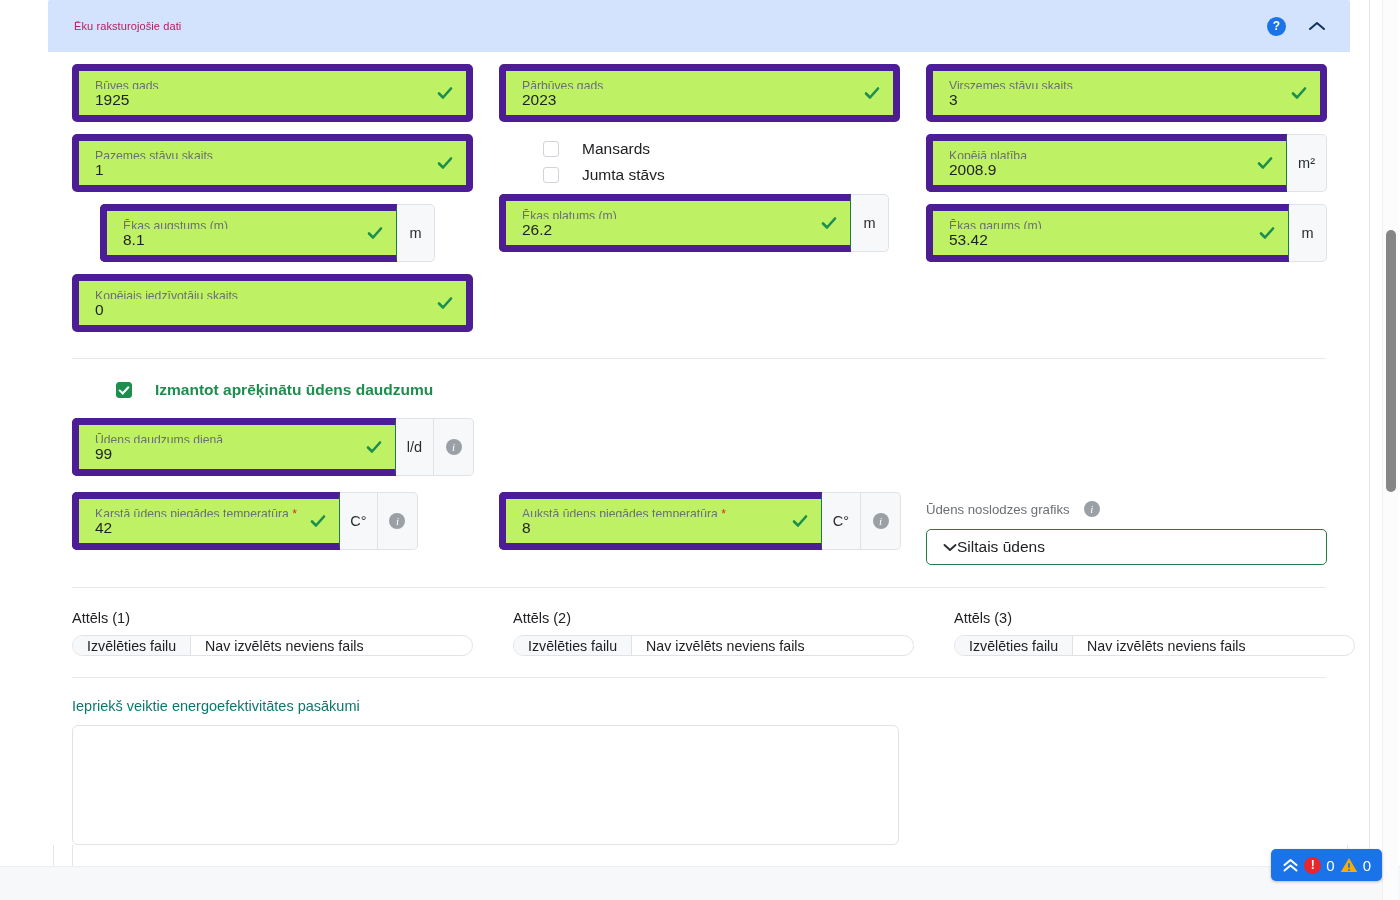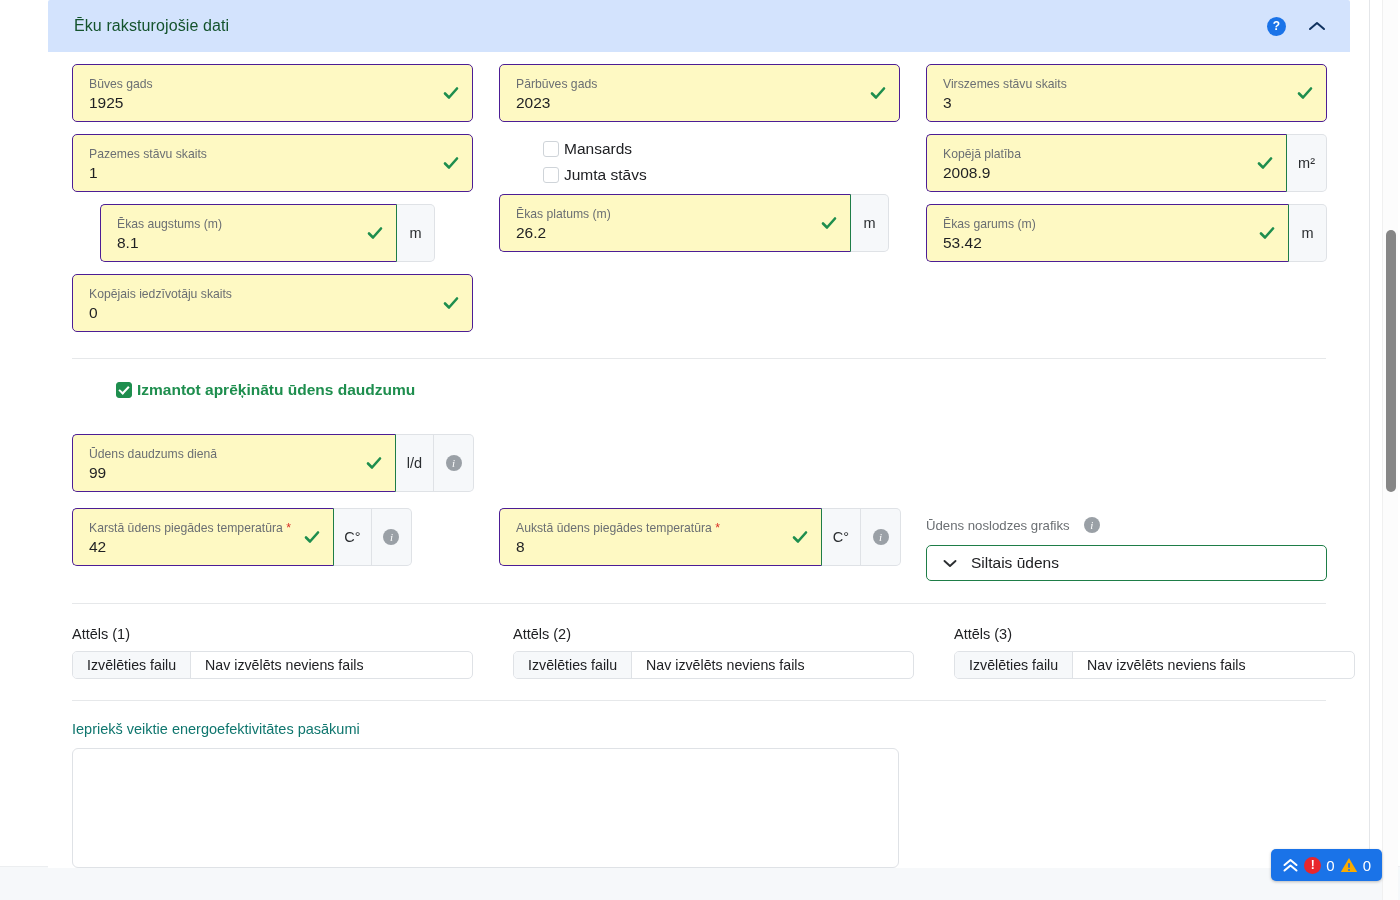--- a/index.html
+++ b/index.html
@@ -34,22 +34,22 @@
     background: #ffffff;
   }
   .card-header {
     height: 52px;
     background: #d3e3fd;
     display: flex; align-items: center;
     padding: 0 22px 0 26px;
     border-top-left-radius: 2px; border-top-right-radius: 2px;
   }
   .card-title {
-    color: #14532d;
-    font-size: 16px;
+    color: #be185d;
+    font-size: 11px;
     letter-spacing: .1px;
     flex: 1;
   }
   .hdr-actions { display: flex; align-items: center; gap: 20px; }
   .help-badge {
     width: 19px; height: 19px; border-radius: 50%;
     background: #1a73e8; color: #fff;
     font-size: 12px; font-weight: bold;
     display: flex; align-items: center; justify-content: center;
     cursor: pointer;
@@ -61,23 +61,23 @@
 
   
   .grid3 { display: flex; gap: 26px; }
   .col { width: 401px; flex: 0 0 401px; }
 
   
   .field-row { display: flex; align-items: stretch; margin-top: 12px; }
   .field {
     position: relative;
     flex: 1;
-    border: 1px solid #4c1d95;
+    border: 7px solid #4c1d95;
     border-radius: 5px;
-    background: #fef9c3;
+    background: #bef264;
     height: 58px;
     padding: 8px 42px 6px 16px;
     display: flex; flex-direction: column; justify-content: center;
     cursor: text;
   }
   .field.has-suffix { border-radius: 5px 0 0 5px; border-right: 1px solid #1e7d47; }
   .field-label {
     font-size: 12.2px; color: #6b6f73;
     line-height: 15px; margin-bottom: 1px;
     white-space: nowrap; overflow: hidden;
@@ -104,21 +104,21 @@
   .info-dot {
     width: 16px; height: 16px; border-radius: 50%;
     background: #9aa0a6; color: #fff;
     font-size: 11px; font-style: italic; font-family: "Liberation Serif", serif;
     display: flex; align-items: center; justify-content: center;
     line-height: 1; cursor: pointer;
   }
 
   
   .cbx-group { margin-top: 14px; }
-  .cbx-row { display: flex; align-items: center; gap: 5px; height: 26px; cursor: pointer; padding-left: 44px; }
+  .cbx-row { display: flex; align-items: center; gap: 23px; height: 26px; cursor: pointer; padding-left: 44px; }
   .cbx {
     width: 16px; height: 16px; border-radius: 3px;
     border: 1.6px solid #cfd4d9; background: #fff;
     flex: 0 0 16px;
   }
   .cbx.checked { background: #1e8e4e; border-color: #1e8e4e; position: relative; }
   .cbx.checked::after {
     content: ""; position: absolute; left: 4px; top: 1px;
     width: 4px; height: 8px; border: solid #fff;
     border-width: 0 2px 2px 0; transform: rotate(43deg);
@@ -132,31 +132,31 @@
   }
 
   .section { padding-top: 10px; }
 
   
   .dd-label-row { display: flex; align-items: center; gap: 14px; height: 22px; margin-top: 6px; }
   .dd-label { font-size: 13.2px; color: #6b6f73; }
   .dropdown {
     margin-top: 9px;
     border: 1px solid #1e7d47; border-radius: 5px;
-    height: 36px; display: flex; align-items: center; gap: 14px;
+    height: 36px; display: flex; align-items: center; gap: 0;
     padding: 0 16px; background: #fff; cursor: pointer;
   }
   .dd-text { font-size: 15.5px; color: #202124; }
   .dd-chev svg { stroke: #2b2e31; display: block; }
 
   
   .file-label { font-size: 14.5px; color: #202124; margin-bottom: 9px; }
   .file-ctrl {
-    display: flex; align-items: stretch; height: 28px;
-    border: 1px solid #dfe2e6; border-radius: 5px; overflow: hidden; background: #fff;
+    display: flex; align-items: stretch; height: 21px;
+    border: 1px solid #dfe2e6; border-radius: 11px; overflow: hidden; background: #fff;
   }
   .file-btn {
     background: #f6f8fa; border-right: 1px solid #dfe2e6;
     padding: 0 14px; display: flex; align-items: center;
     font-size: 14.2px; color: #202124; cursor: pointer; white-space: nowrap;
   }
   .file-name {
     padding: 0 14px; display: flex; align-items: center;
     font-size: 14.2px; color: #202124; white-space: nowrap;
   }
@@ -364,21 +364,21 @@
 
       <div class="section">
 
         <div class="cbx-row" style="margin-top:8px;align-items:center;">
           <span class="cbx checked"></span>
           <span class="cbx-label green">Izmantot aprēķinātu ūdens daudzumu</span>
         </div>
 
         <div class="grid3">
           <div class="col">
-            <div class="field-row" style="width:402px; margin-top:31px;">
+            <div class="field-row" style="width:402px; margin-top:15px;">
               <div class="field has-suffix">
                 <div class="field-label">Ūdens daudzums dienā</div>
                 <div class="field-value">99</div>
                 <span class="check">
                   <svg width="18" height="18" viewBox="0 0 18 18" fill="none" stroke="#1e8e4e" stroke-width="2.6" stroke-linecap="round" stroke-linejoin="round">
                       <path d="M3 9.5 L7 13.5 L15 4.5"></path>
                     </svg>
                 </span>
               </div>
               <div class="suffix mid">l/d</div>

